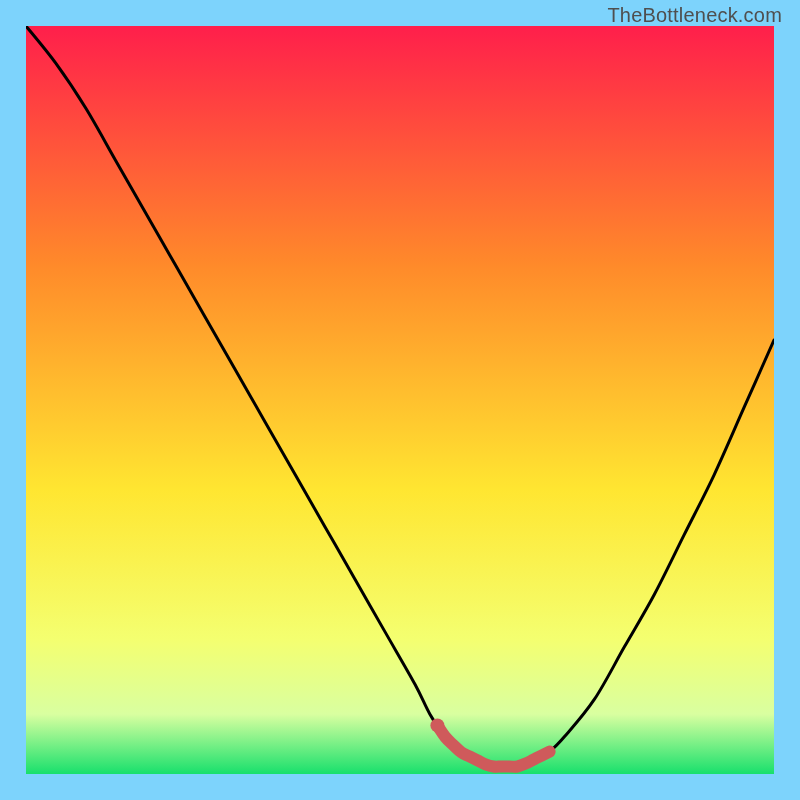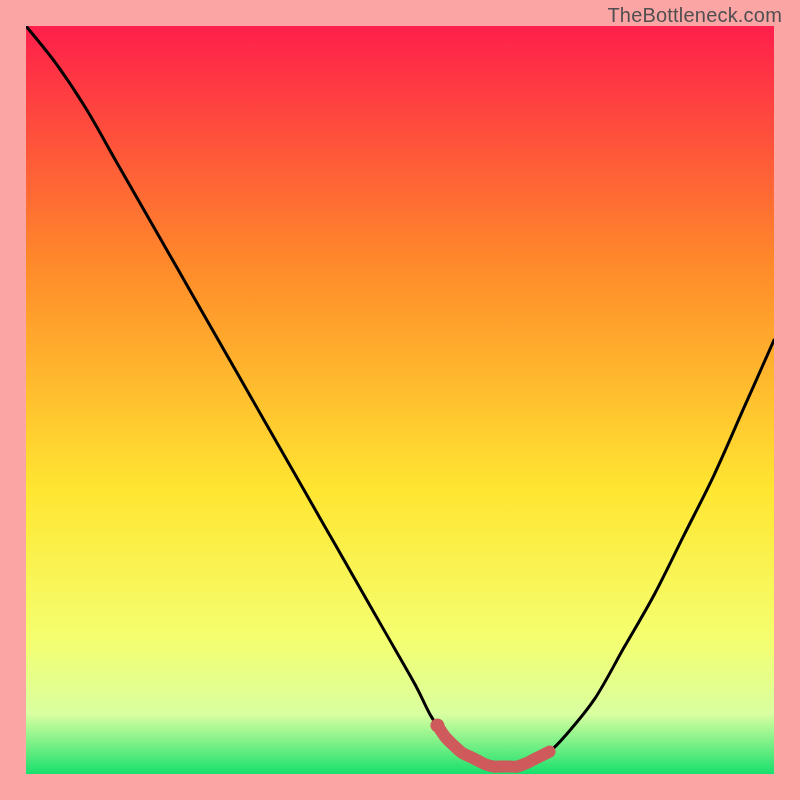--- a/index.html
+++ b/index.html
@@ -8,21 +8,21 @@
     width: 800px;
     height: 800px;
     background: #000;
     overflow: hidden;
     font-family: Arial, sans-serif;
   }
   .container {
     position: relative;
     width: 800px;
     height: 800px;
-    background: #fca5a5;
+    background: #7dd3fc;
   }
   .watermark {
     position: absolute;
     top: 4px;
     right: 18px;
     color: #4f4f4f;
     font-size: 20px;
     font-weight: 500;
     z-index: 5;
     letter-spacing: 0.2px;

